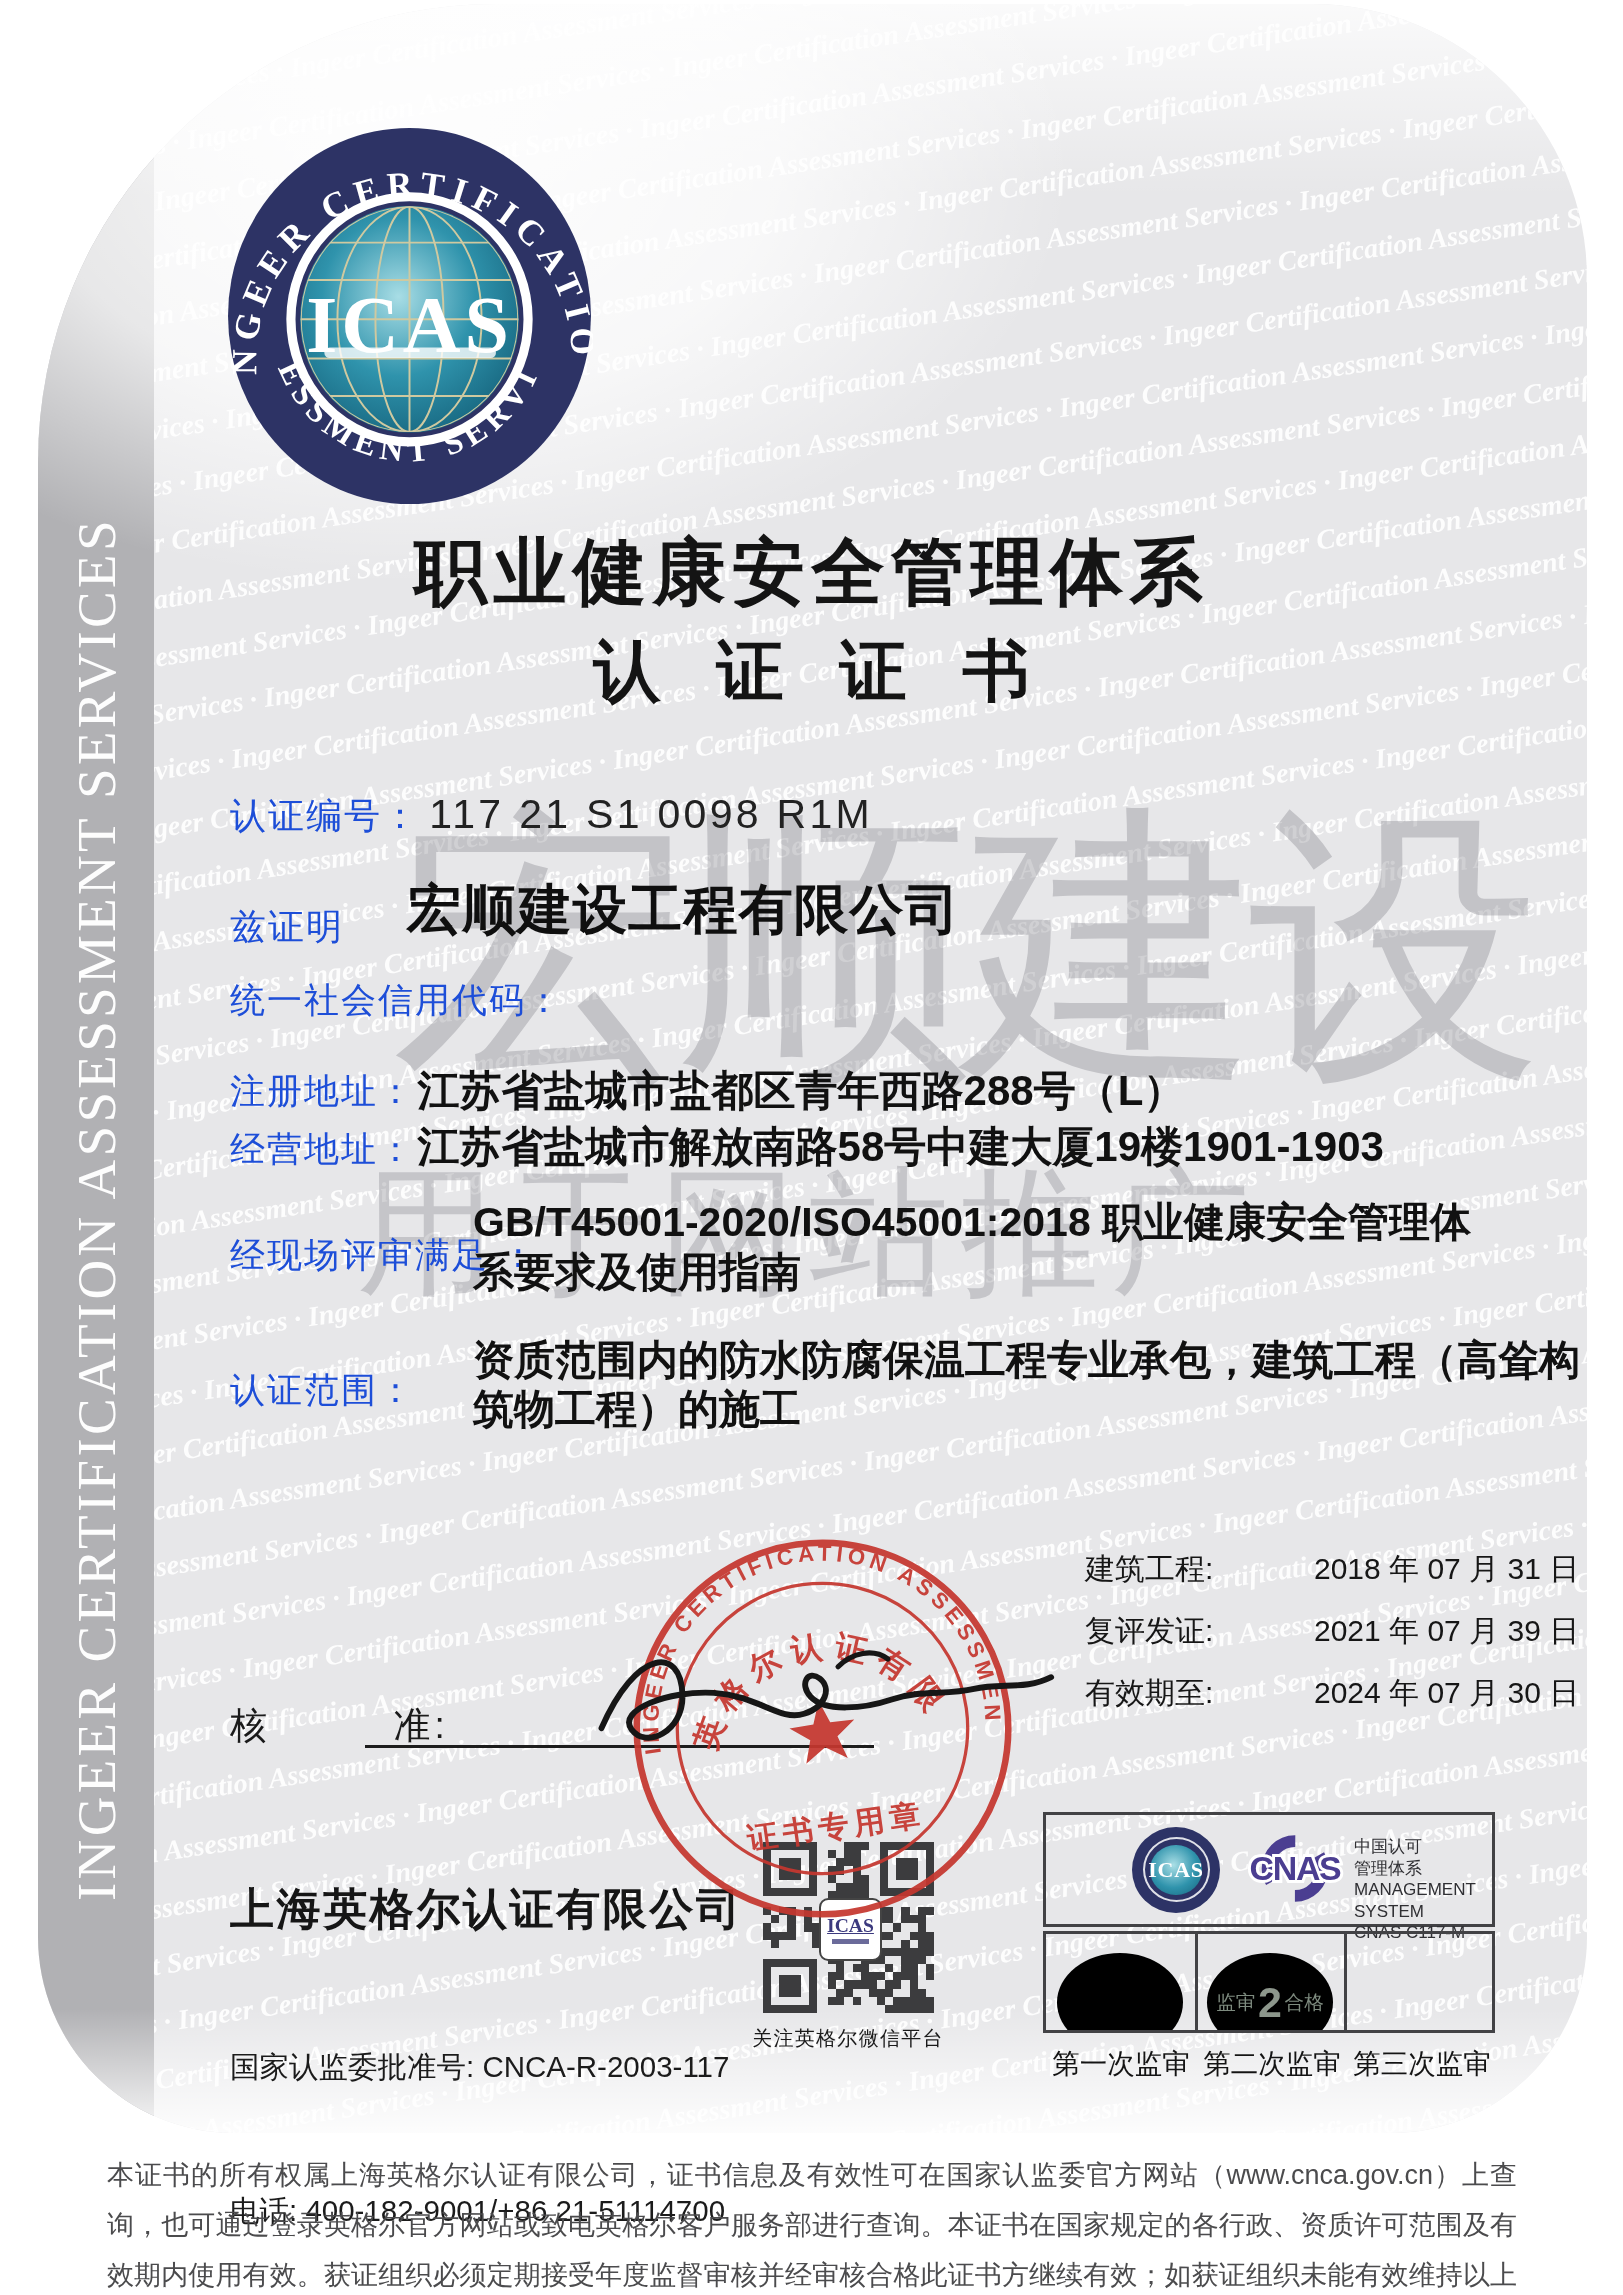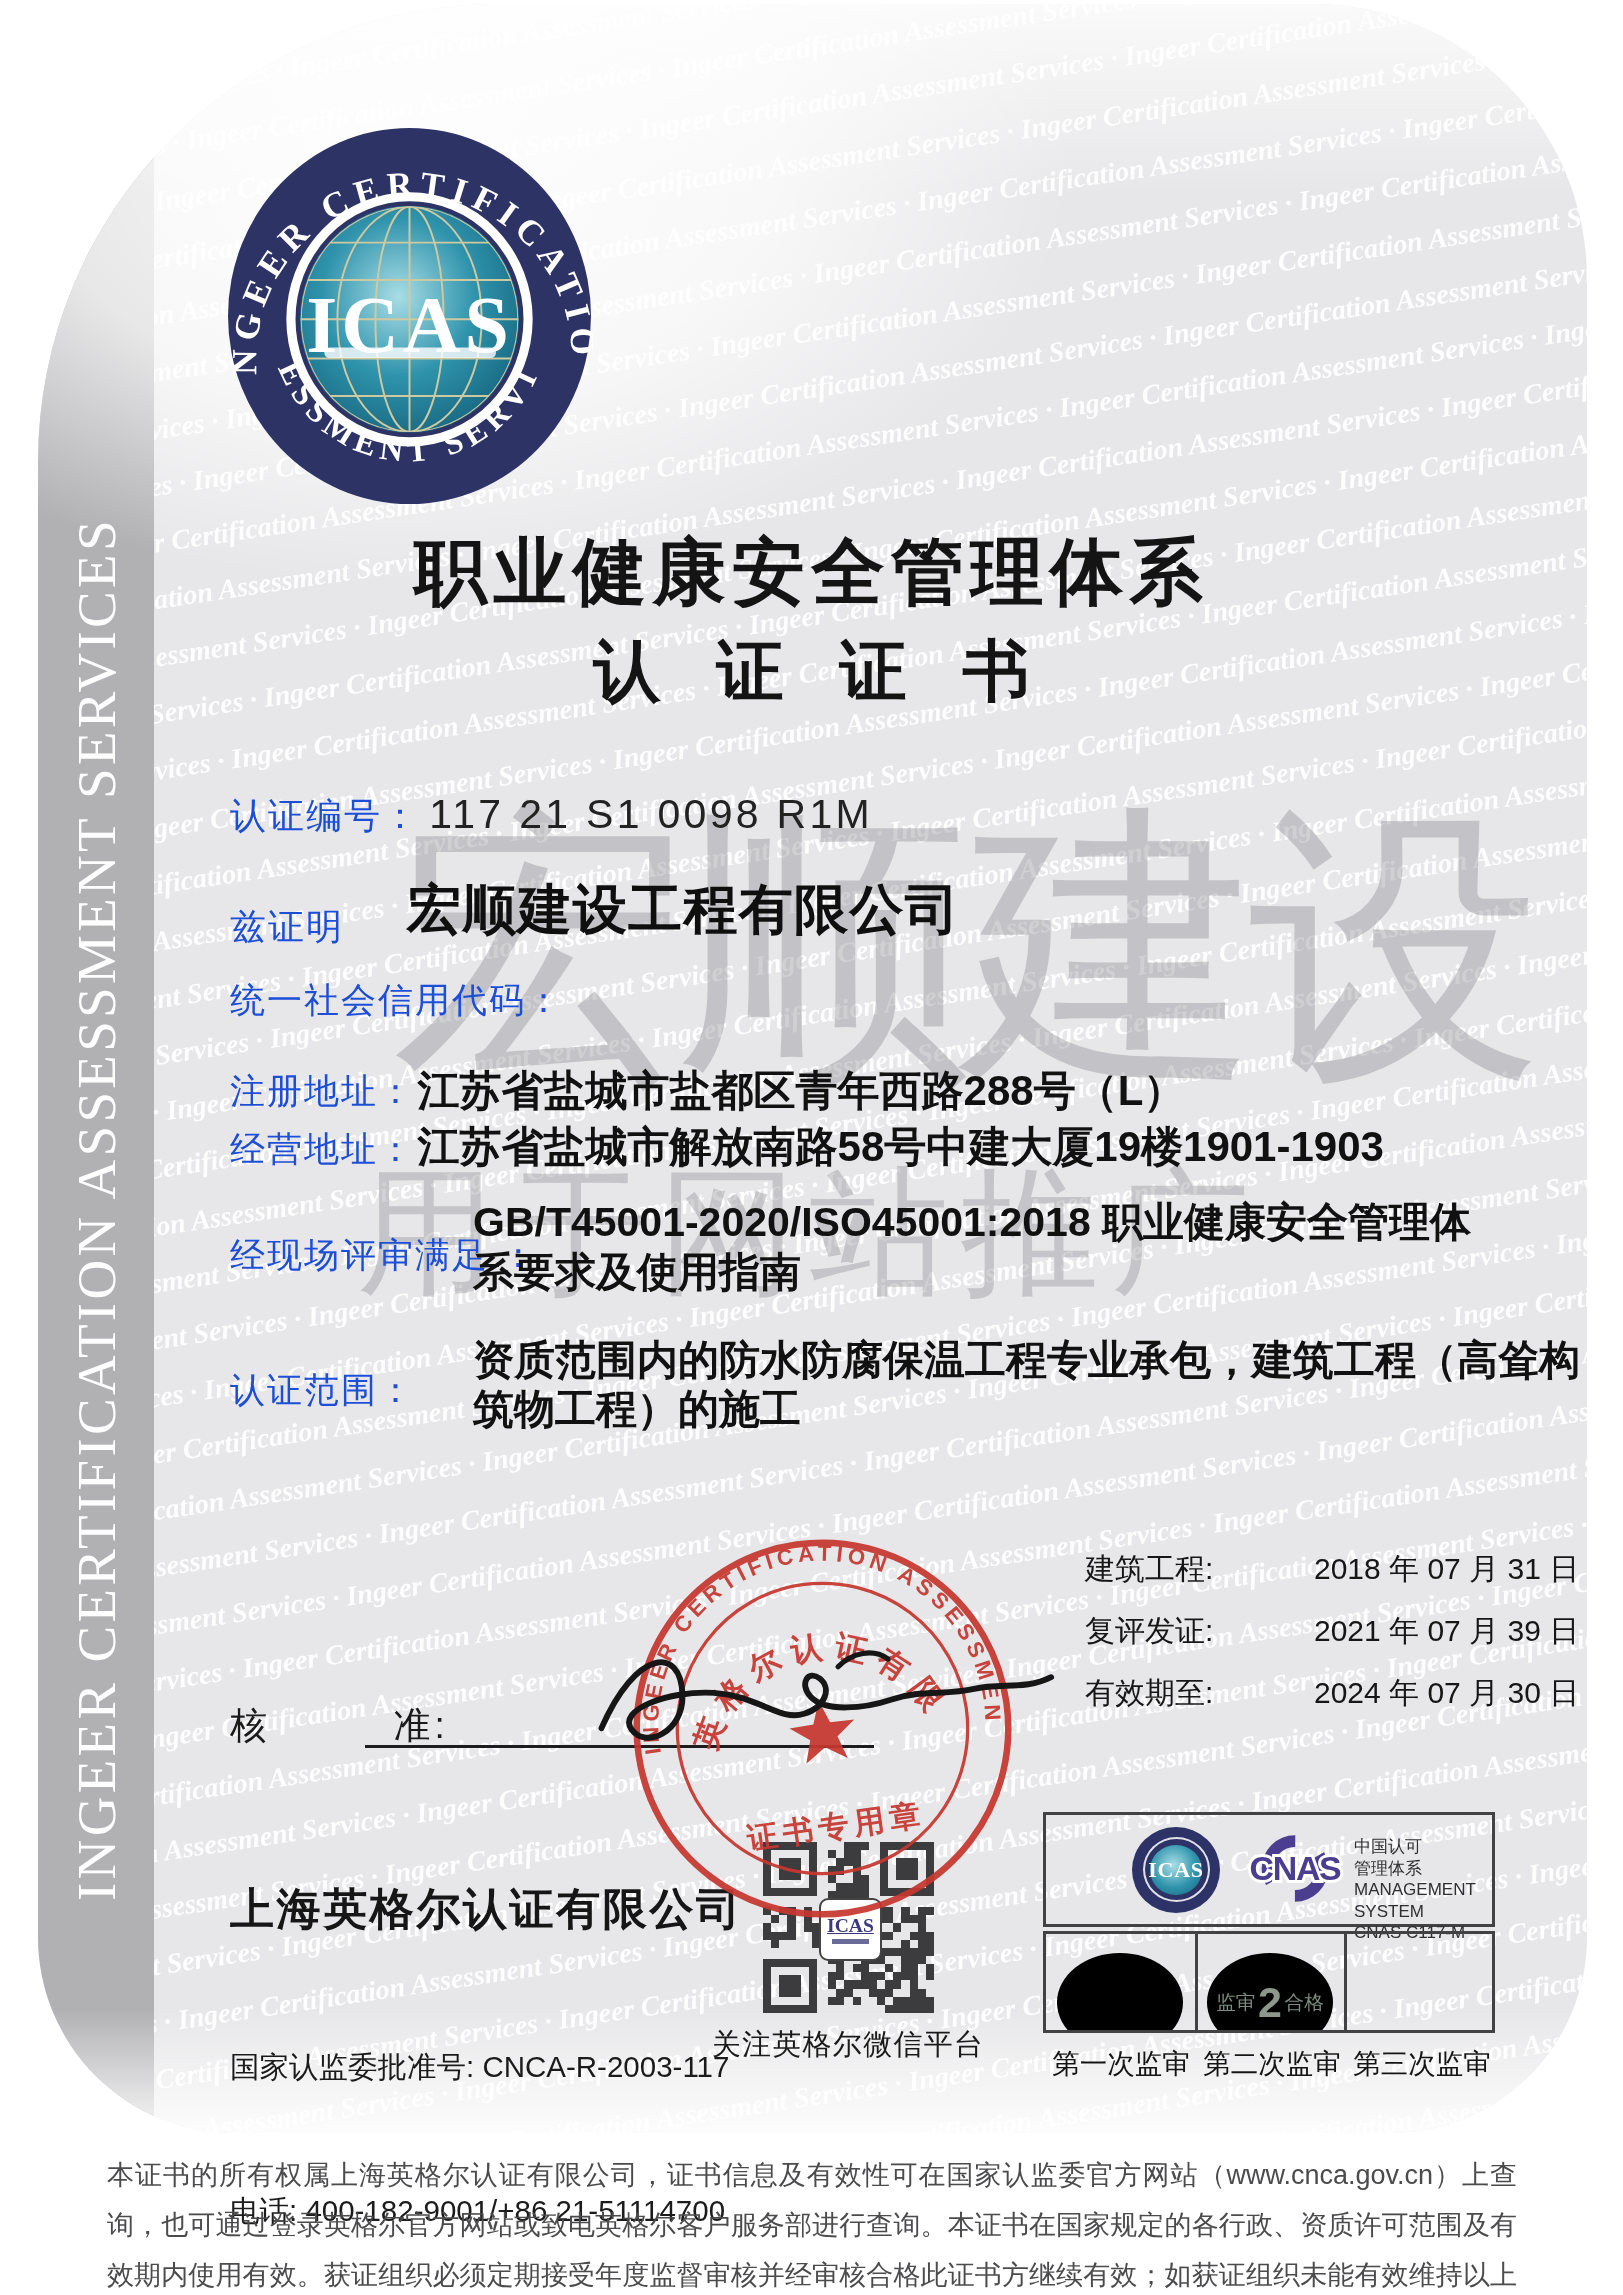--- a/index.html
+++ b/index.html
@@ -69,21 +69,21 @@
   
   .qr{position:absolute;left:763px;top:1842px;width:171px;height:171px;z-index:5;}
   .qr-modules{position:absolute;inset:0;display:grid;grid-template-columns:repeat(21,1fr);grid-template-rows:repeat(21,1fr);}
   .qm{background:#3c3c3e;}
   .finder{position:absolute;width:54px;height:54px;border:8.5px solid #3c3c3e;box-sizing:border-box;background:transparent;display:flex;align-items:center;justify-content:center;}
   .finder i{display:block;width:22px;height:22px;background:#3c3c3e;}
   .qr-logo{position:absolute;left:56px;top:56px;width:59px;height:59px;background:#fff;border:2px solid #444;
       border-radius:9.2px;display:flex;flex-direction:column;align-items:center;justify-content:center;z-index:2;}
   .qr-logo span{font-family:"Liberation Serif",serif;font-weight:700;font-size:19.6px;color:#3c3a7e;text-decoration:underline;}
   .qr-logo i{width:37px;height:5.2px;background:#6b6b9a;margin-top:2.6px;}
-  .qr-caption{position:absolute;left:704px;top:2025px;width:288px;text-align:center;font-size:29px;color:#1a1a1a;letter-spacing:1.3px;}
+  .qr-caption{position:absolute;left:704px;top:2025px;width:288px;text-align:center;font-size:20px;color:#1a1a1a;letter-spacing:1.3px;}
 
   
   .box1{position:absolute;left:1043px;top:1812px;width:452px;height:115px;border:3.3px solid #424245;box-sizing:border-box;z-index:5;}
   .mini-icas{position:absolute;left:86px;top:11.8px;width:88px;height:86px;border-radius:50%;
       background:#2d3366;display:flex;align-items:center;justify-content:center;}
   .mini-icas .ring{position:absolute;inset:10.5px;border:2px solid rgba(255,255,255,.85);border-radius:50%;}
   .mini-icas .globe{position:absolute;inset:18.3px;border-radius:50%;
       background:radial-gradient(circle at 45% 40%, #aadfe6, #2f93ac 55%, #14617a);}
   .mini-icas span{position:relative;color:#fff;font-family:"Liberation Serif",serif;font-weight:700;font-size:22px;letter-spacing:0.7px;}
   .cnas{position:absolute;left:200px;top:17px;width:98px;height:77px;}

